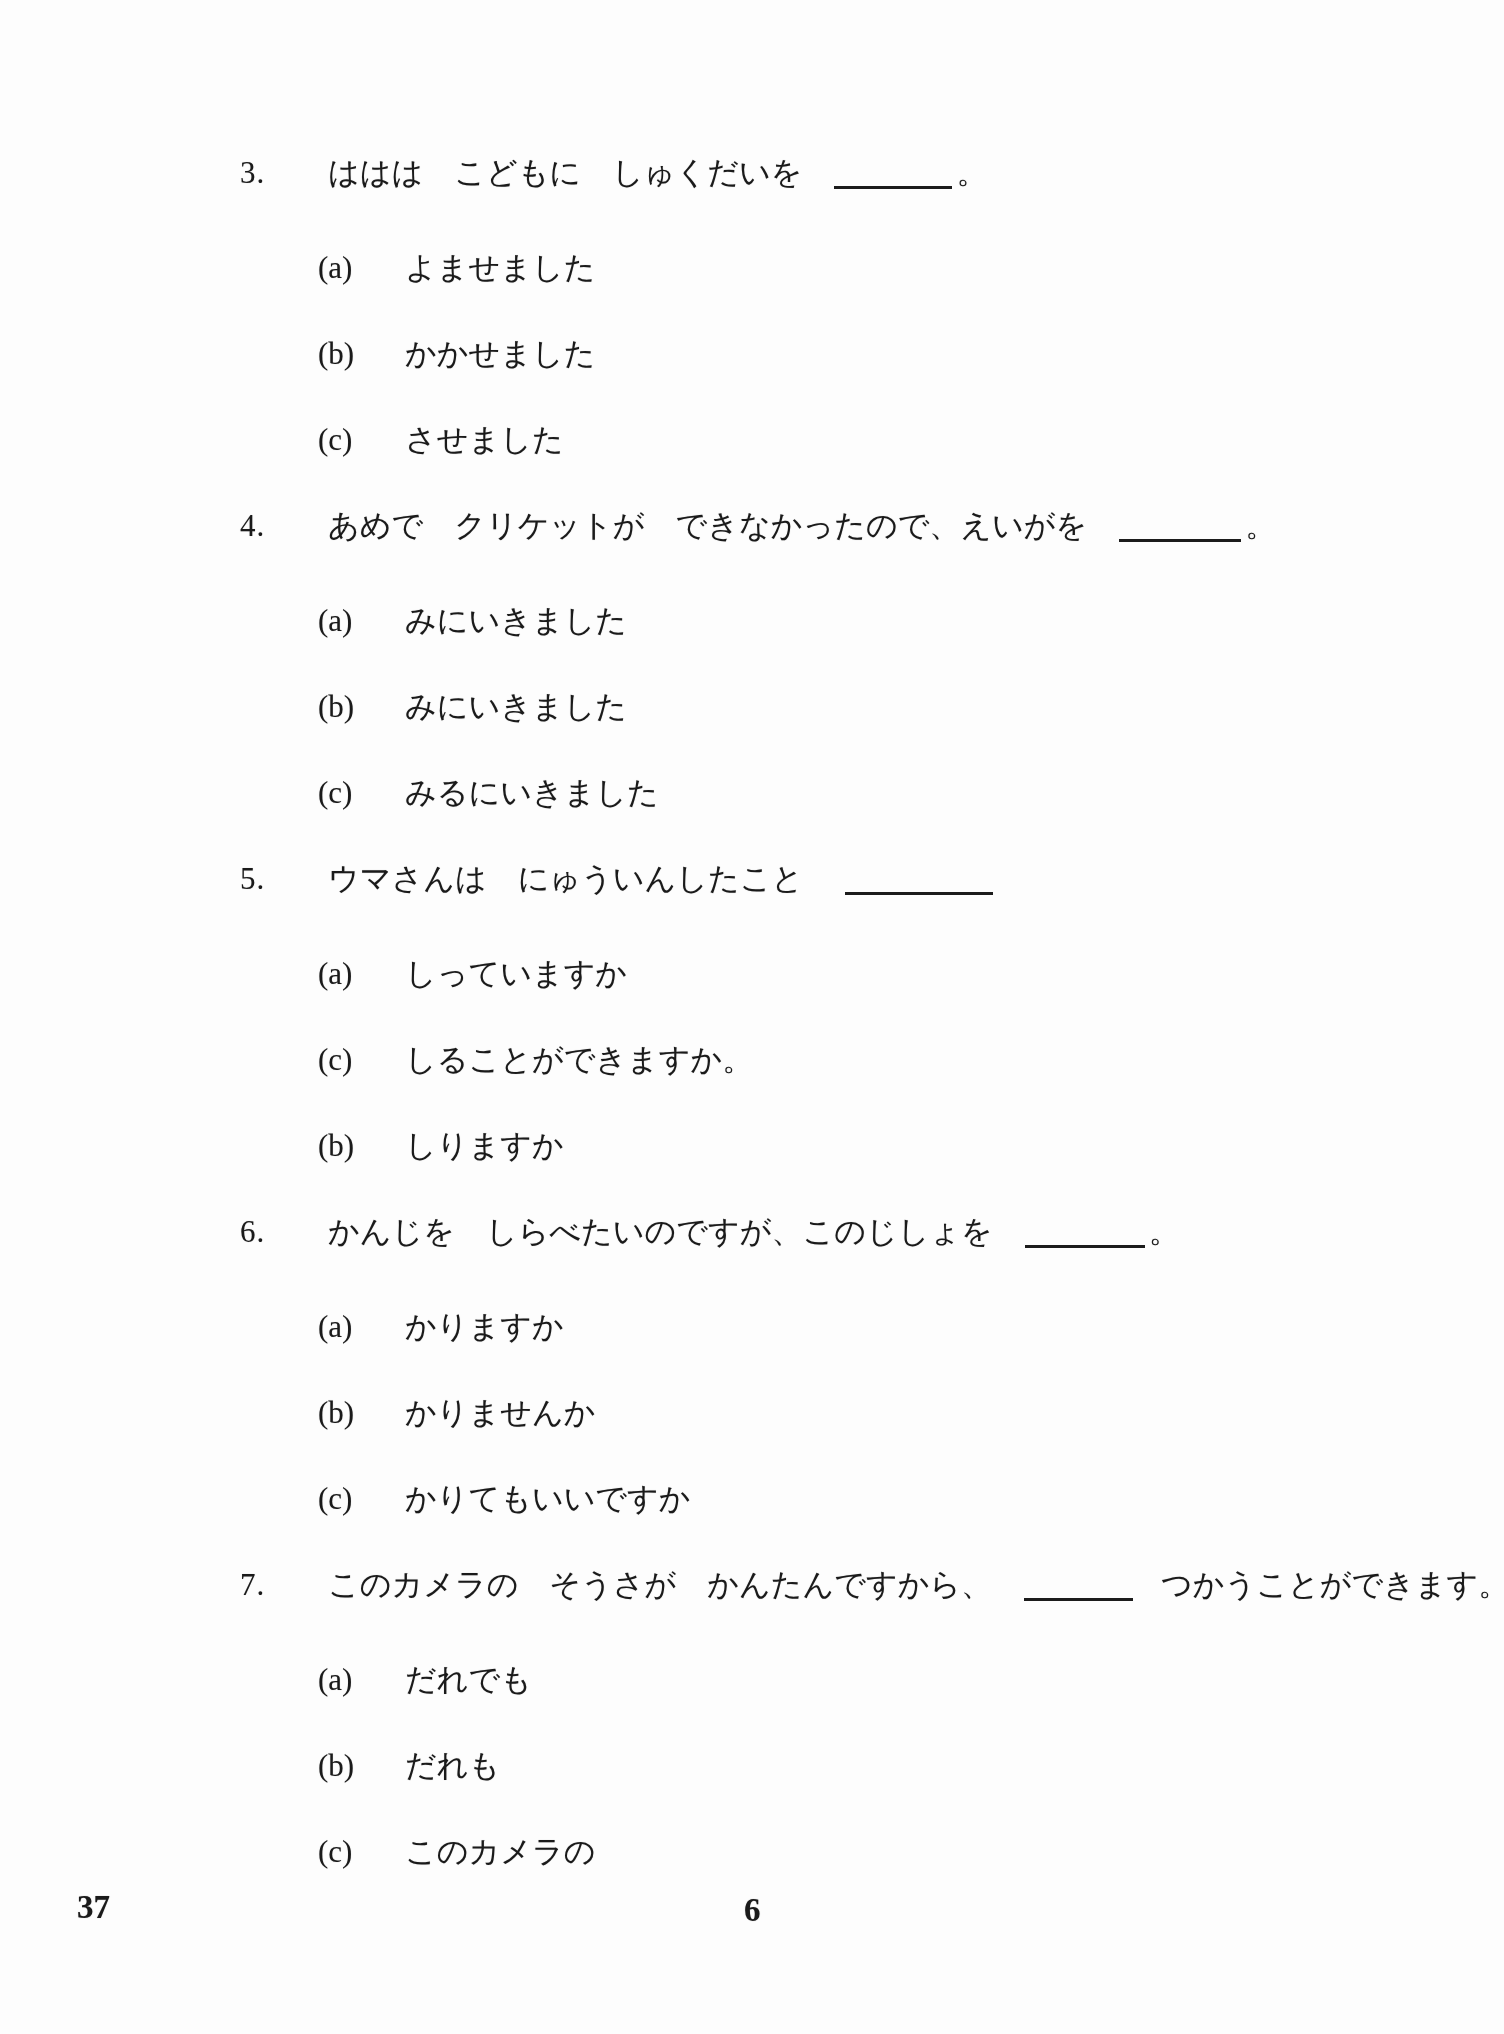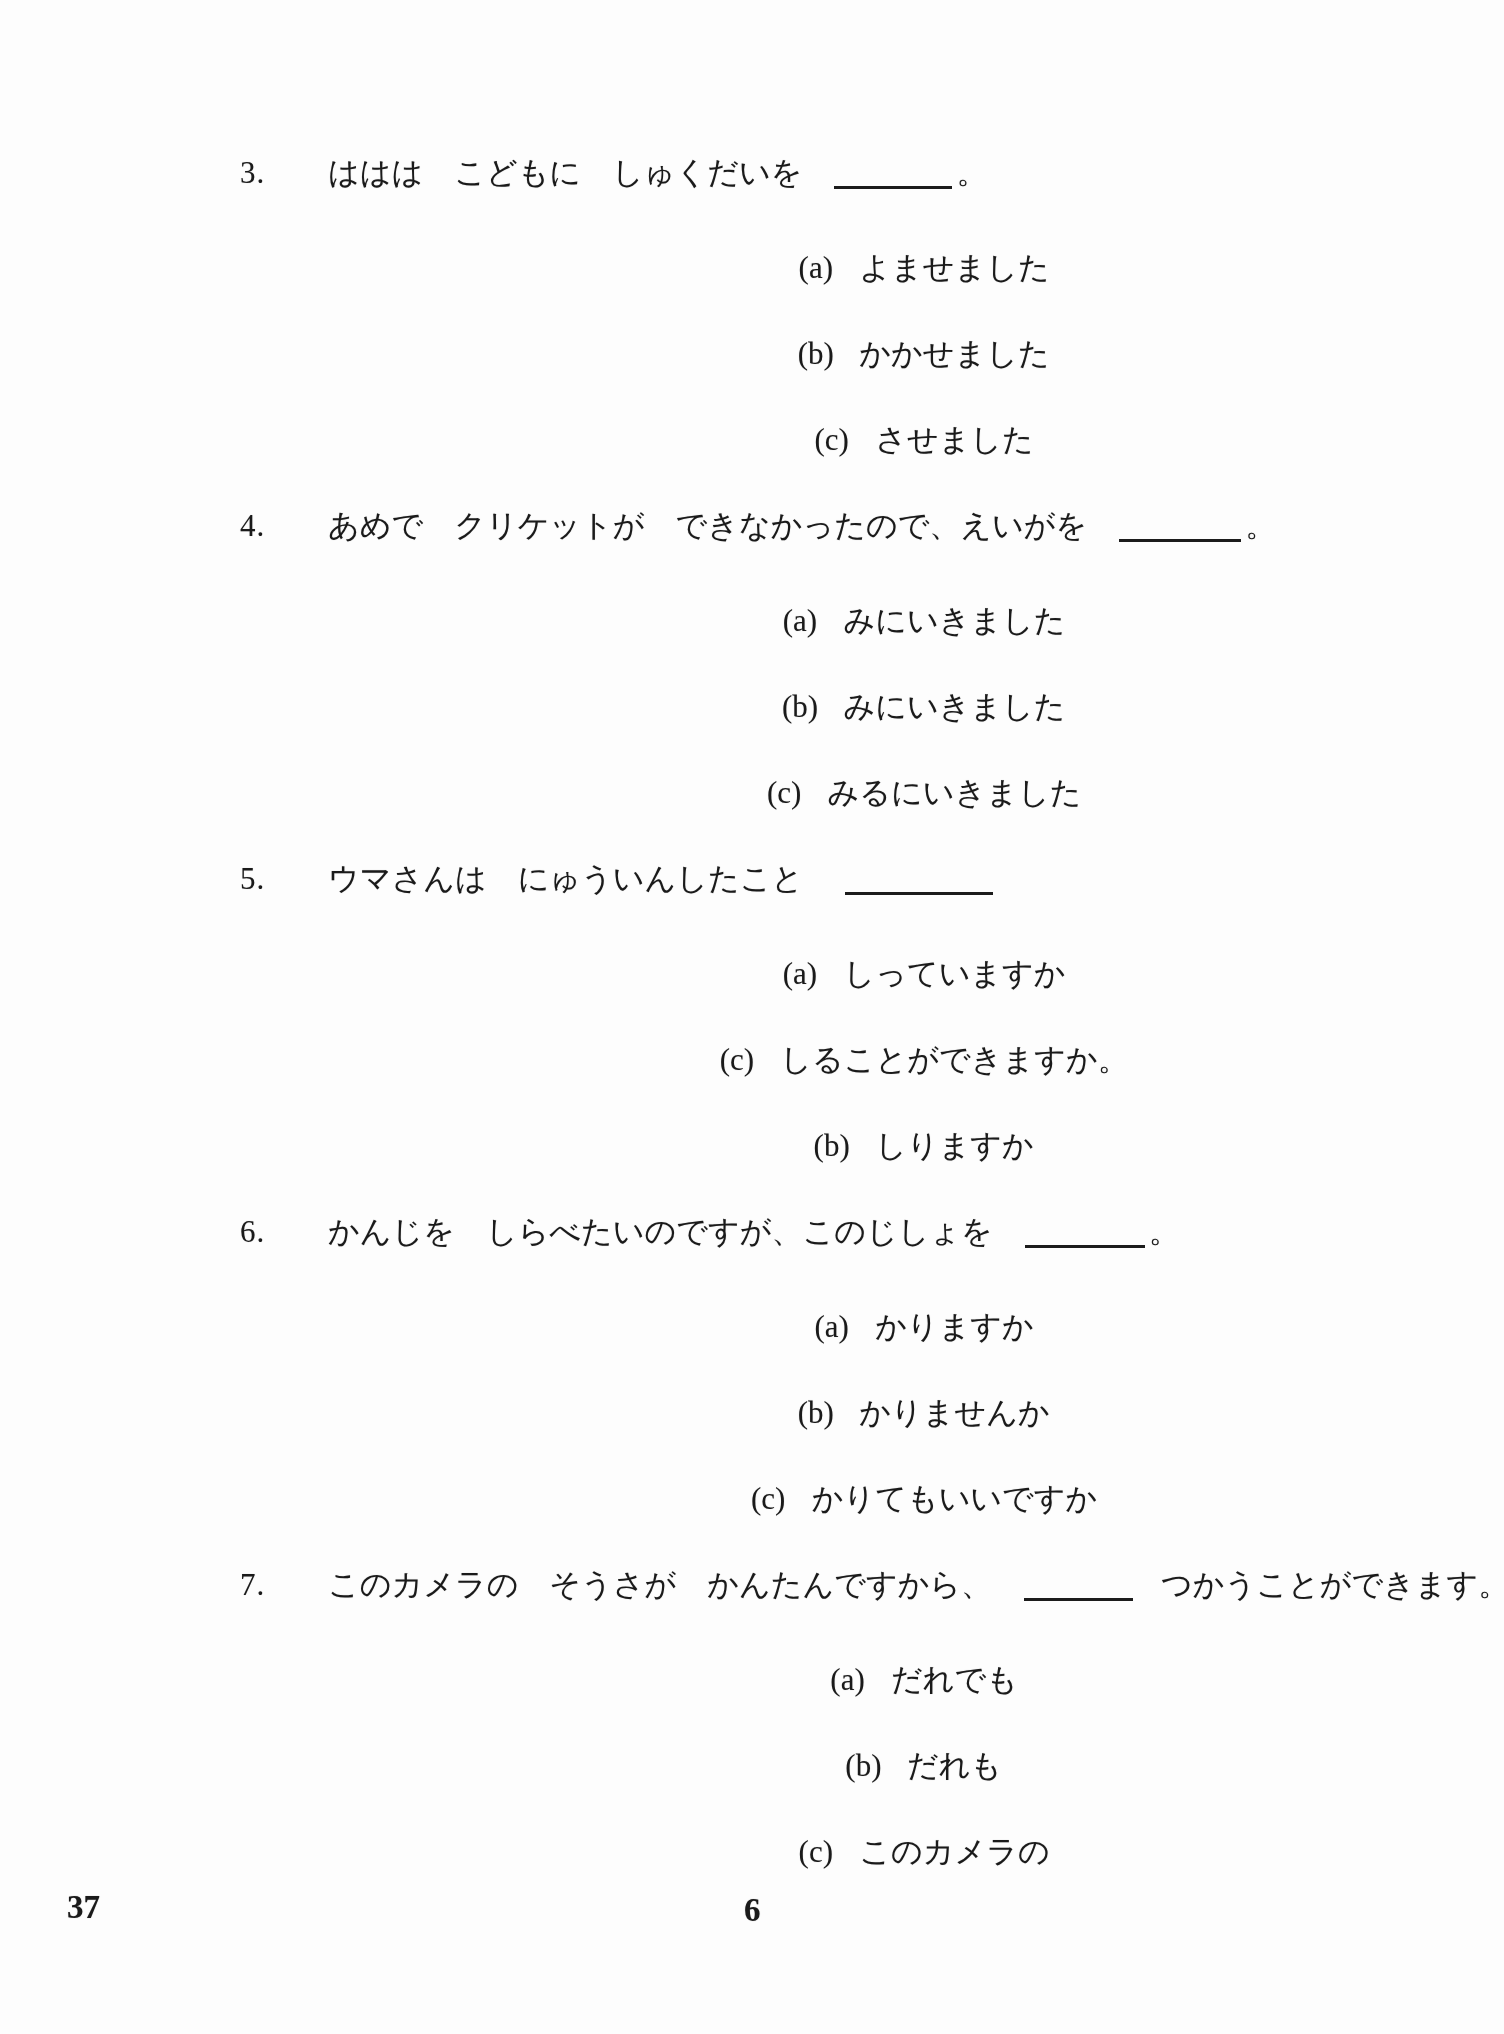--- a/index.html
+++ b/index.html
@@ -31,21 +31,20 @@
   }
   .q-num {
     display: inline-block;
     width: 88px;
     letter-spacing: 1px;
   }
   .opt {
     padding-left: 318px;
     margin-bottom: 44px;
     white-space: nowrap;
-    text-align: center;
   }
   .opt-label {
     display: inline-block;
     width: 87px;
   }
   .jp { font-family: "Liberation Serif", "DejaVu Serif", serif; }
 
   .blank {
     display: inline-block;
     height: 6px;
@@ -60,21 +59,21 @@
   .blank-q6 { width: 120px; }
   .blank-q7 { width: 109px; margin-right: 28px; }
 
   .footer-num {
     position: absolute;
     font-weight: bold;
     font-size: 33px;
     line-height: 36px;
     text-shadow: 0 0 1px rgba(20,20,20,0.35);
   }
-  #footer-left   { left: 67px;  top: 1889px; }
+  #footer-left   { left: 77px;  top: 1889px; }
   #footer-center { left: 744px; top: 1892px; }
 </style>
 </head>
 <body>
 
 <div class="sheet">
 
   <section>
     <div class="q-line">
       <span class="q-num">3.</span><span class="jp">ははは　こどもに　しゅくだいを</span><span class="blank blank-q3"></span><span class="jp">。</span>

